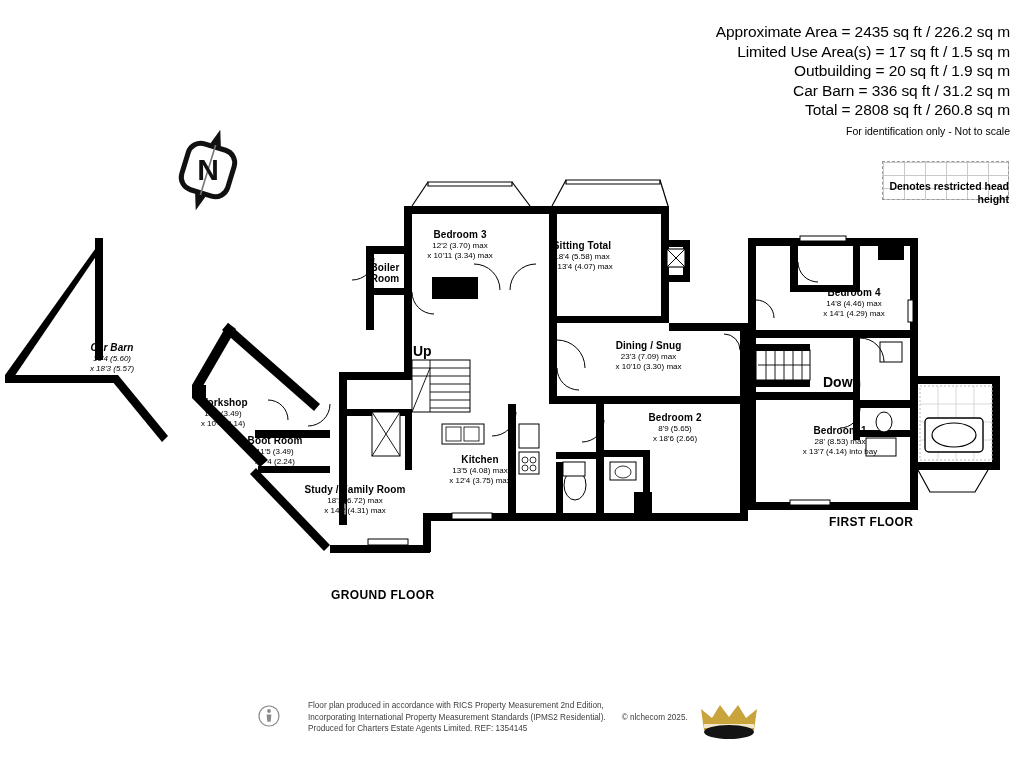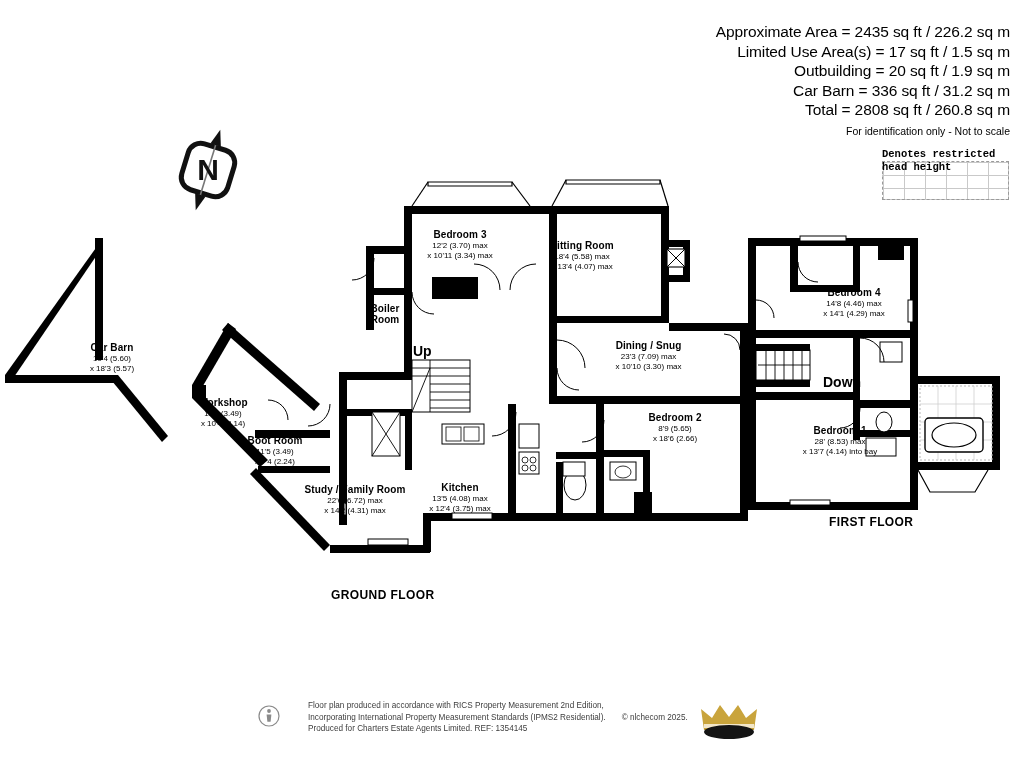--- a/index.html
+++ b/index.html
@@ -52,27 +52,26 @@
     height: 39px;
     border: 1px dashed #9a9a9a;
     background-image:
       repeating-linear-gradient(to right, #c9c9c9 0 1px, transparent 1px 21px),
       repeating-linear-gradient(to bottom, #c9c9c9 0 1px, transparent 1px 13px);
     box-sizing: border-box;
   }
   #legend-label {
     position: absolute;
     left: 882px;
-    top: 148px;
+    top: 180px;
     width: 127px;
-    text-align: left;
+    text-align: right;
     font-size: 10.5px;
     font-weight: bold;
     line-height: 13px;
-    font-family: Liberation Mono, monospace;
   }
 
   
   #compass { position: absolute; left: 168px; top: 128px; width: 80px; height: 84px; }
 
   
   .floor-title {
     position: absolute;
     font-size: 12px;
     font-weight: bold;
@@ -357,63 +356,63 @@
       </g>
 
       <g fill="#ffffff" stroke="#000000" stroke-width="1">
         <rect x="800" y="236" width="46" height="5"></rect>
         <rect x="790" y="500" width="40" height="5"></rect>
         <rect x="908" y="300" width="5" height="22"></rect>
       </g>
     </g>
   </svg>
 
-  <div class="room" style="left:58px; top:343px; width:108px;">
+  <div class="room" style="left:58px; top:343px; width:108px;font-style:italic;">
     <span class="nm">Car Barn</span>
     <span class="d1">19'4 (5.60)</span>
     <span class="d2">x 18'3 (5.57)</span>
   </div>
 
   <div class="room" style="left:168px; top:398px; width:110px;">
     <span class="nm">Workshop</span>
     <span class="d1">11'5 (3.49)</span>
     <span class="d2">x 10'4 (3.14)</span>
   </div>
 
   <div class="room" style="left:225px; top:436px; width:100px;">
     <span class="nm">Boot Room</span>
     <span class="d1">11'5 (3.49)</span>
     <span class="d2">x 7'4 (2.24)</span>
   </div>
 
   <div class="room" style="left:285px; top:485px; width:140px;">
     <span class="nm">Study / Family Room</span>
-    <span class="d1">22'6 (6.72) max</span>
+    <span class="d1">18'1 (6.72) max</span>
     <span class="d2">x 14'2 (4.31)  max</span>
   </div>
 
-  <div class="room" style="left:400px; top:455px; width:120px;margin-top:28px;">
+  <div class="room" style="left:420px; top:455px; width:120px;">
     <span class="nm">Kitchen</span>
     <span class="d1">13'5 (4.08) max</span>
     <span class="d2">x 12'4 (3.75)  max</span>
   </div>
 
   <div class="room two-line" style="left:360px; top:263px; width:50px;">
-    <span class="nm" style="white-space:pre-line; width:50px;margin-top:41px;">Boiler
+    <span class="nm" style="white-space:pre-line; width:50px;">Boiler
 Room</span>
   </div>
 
   <div class="room" style="left:385px; top:230px; width:150px;">
     <span class="nm">Bedroom 3</span>
     <span class="d1">12'2 (3.70) max</span>
     <span class="d2">x 10'11 (3.34)  max</span>
   </div>
 
   <div class="room" style="left:520px; top:241px; width:124px;">
-    <span class="nm">Sitting Room</span>
+    <span class="nm">Sitting Total</span>
     <span class="d1">18'4 (5.58) max</span>
     <span class="d2">x 13'4 (4.07)  max</span>
   </div>
 
   <div class="room" style="left:586px; top:341px; width:125px;">
     <span class="nm">Dining / Snug</span>
     <span class="d1">23'3 (7.09) max</span>
     <span class="d2">x 10'10 (3.30) max</span>
   </div>
 

